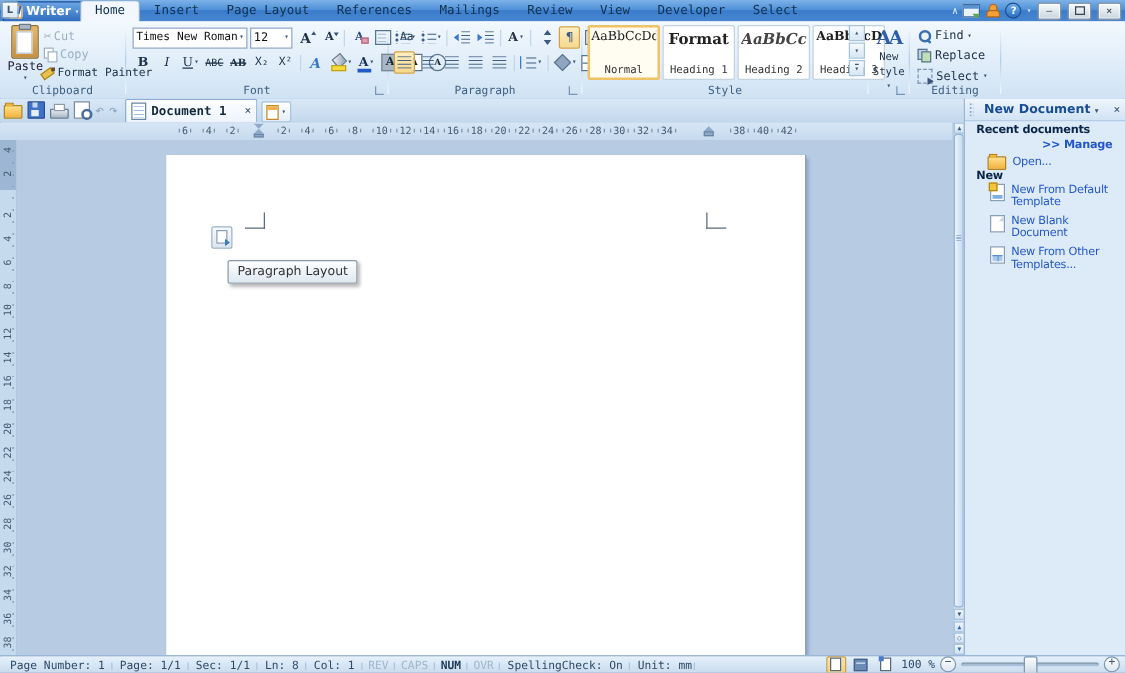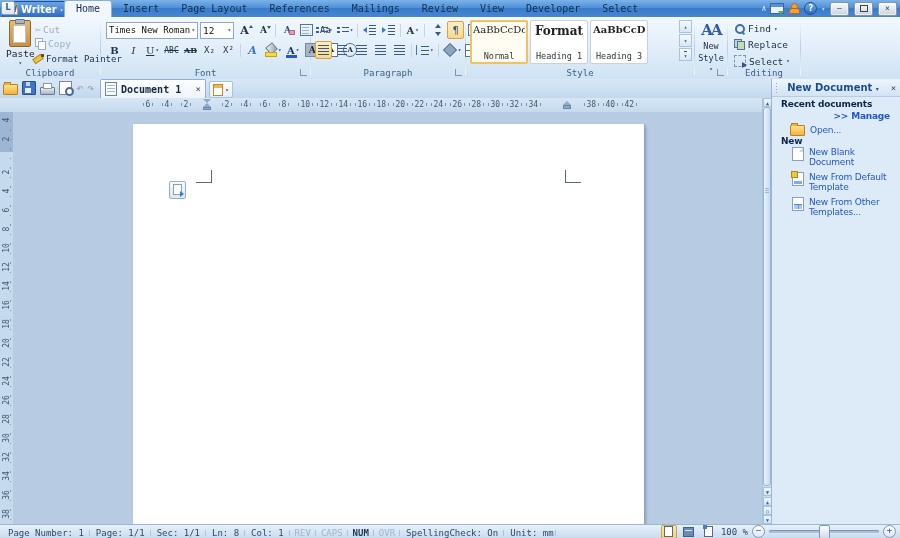--- a/index.html
+++ b/index.html
@@ -420,20 +420,24 @@
           <div class="scard sel">
             <span class="ssample">AaBbCcDd</span>
             <span class="sname">Normal</span>
           </div>
 
           <div class="scard h1">
             <span class="ssample">Format</span>
             <span class="sname">Heading 1</span>
           </div>
 
+          <div class="scard h2">
+            <span class="ssample">AaBbCc</span>
+            <span class="sname">Heading 2</span>
+          </div>
 
           <div class="scard h3">
             <span class="ssample">AaBbCcD</span>
             <span class="sname">Heading 3</span>
           </div>
         </div>
       <div class="sgscroll">
         <div class="sgb">▴</div>
         <div class="sgb">▾</div>
         <div class="sgb">
@@ -566,20 +570,21 @@
         <span class="vrn" style="top: 397px;">38</span>
       </div>
   </div>
 
   <div class="docarea">
     <div class="page">
       <div class="crop-l"></div>
       <div class="crop-r"></div>
     </div>
     <div class="pl-btn"></div>
+    <div class="tooltip">Paragraph Layout</div>
   </div>
 
   <div class="vsb">
     <div class="sbtn" style="top:0">▲</div>
     <div class="thumb"></div>
     <div class="sbtn" style="top:389px">▼</div>
     <div class="sbtn" style="top:399px;color:#2a66c0">▲</div>
     <div class="sbtn" style="top:408px">○</div>
     <div class="sbtn" style="top:417px;color:#2a66c0">▼</div>
   </div>
@@ -594,27 +599,27 @@
       <div class="sb-hdr" style="top:3px">Recent documents</div>
       <div class="sb-link sb-manage">&gt;&gt; Manage</div>
       <div class="openrow">
         <span class="i-folder" style="margin-top:2px"></span>
         <span class="sb-link" style="font-weight:normal">Open...</span>
       </div>
       <div class="sb-hdr" style="top:40px">New</div>
       <div class="sb-items">
 
           <div class="sb-item">
+            <span class="si default"></span>
+            <span class="sb-link">New From Default Template</span>
+          </div>
+
+          <div class="sb-item">
             <span class="si blank"></span>
             <span class="sb-link">New Blank Document</span>
-          </div>
-
-          <div class="sb-item">
-            <span class="si default"></span>
-            <span class="sb-link">New From Default Template</span>
           </div>
 
           <div class="sb-item">
             <span class="si other"></span>
             <span class="sb-link">New From Other Templates...</span>
           </div>
         </div>
     </div>
   </div>
 

